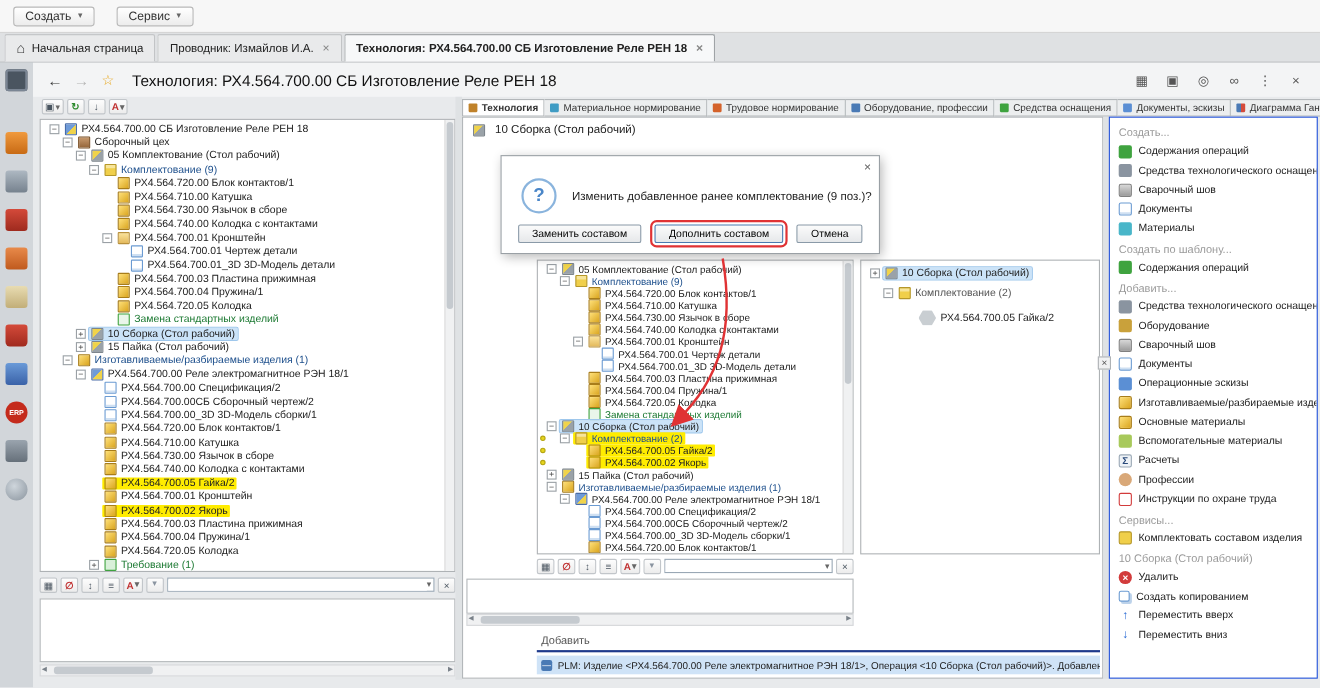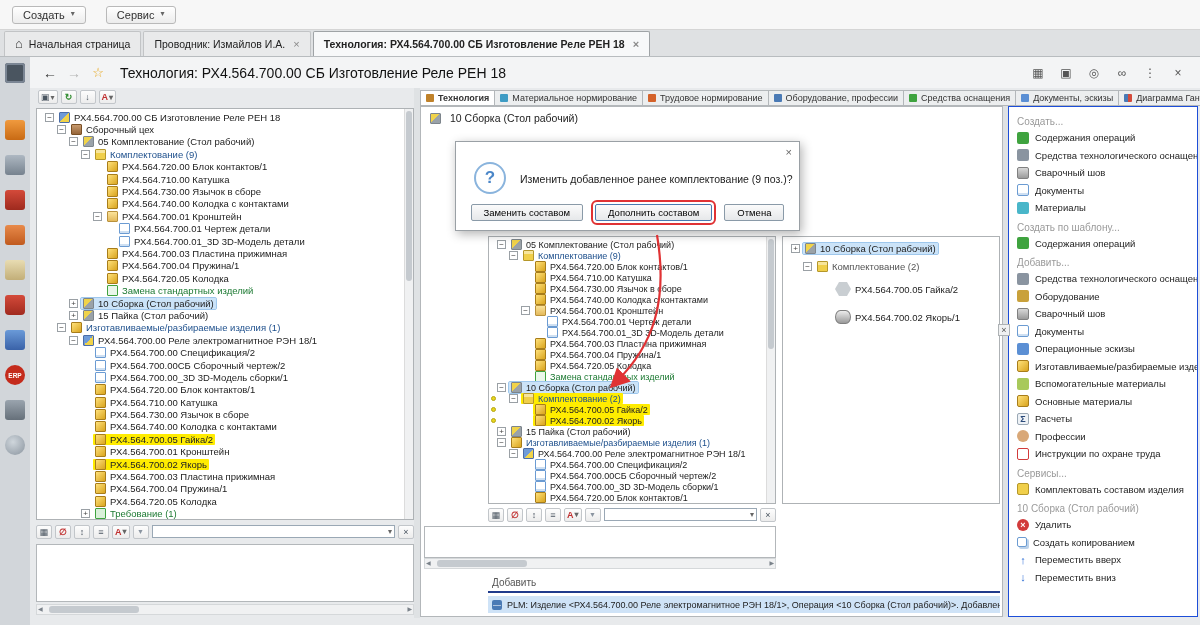--- a/index.html
+++ b/index.html
@@ -766,28 +766,20 @@
         </span>
       </div>
       <div class="trow bigr">
         <span class="ind" style="width: 24px;"></span>
         <span class="exp sp"></span>
         <span class="hlw">
           <span class="ti ic-nut big"></span>
           <span class="tl">РХ4.564.700.05 Гайка/2</span>
         </span>
       </div>
-      <div class="trow bigr">
-        <span class="ind" style="width: 24px;"></span>
-        <span class="exp sp"></span>
-        <span class="hlw">
-          <span class="ti ic-pin big"></span>
-          <span class="tl">РХ4.564.700.02 Якорь/1</span>
-        </span>
-      </div>
     </div>
 </div>
 <div id="collapse-btn">×</div>
 
 <div id="ct-toolbar" class="tbar" style="left:488px;top:507px;width:288px;height:15px">
   <span id="ct-tb-btns" class="tbtns">
       <span class="tbtn tb-layout">▦</span>
       <span class="tbtn tb-prohibit">∅</span>
       <span class="tbtn tb-sort">↕</span>
       <span class="tbtn tb-order">≡</span>
@@ -863,26 +855,26 @@
       </div>
       <div class="ai">
         <span class="aic i-sketch"></span>
         <span>Операционные эскизы</span>
       </div>
       <div class="ai">
         <span class="aic i-product"></span>
         <span>Изготавливаемые/разбираемые изделия</span>
       </div>
       <div class="ai">
+        <span class="aic i-base-material"></span>
+        <span>Основные материалы</span>
+      </div>
+      <div class="ai">
         <span class="aic i-aux-material"></span>
         <span>Вспомогательные материалы</span>
-      </div>
-      <div class="ai">
-        <span class="aic i-base-material"></span>
-        <span>Основные материалы</span>
       </div>
       <div class="ai">
         <span class="aic i-calc">Σ</span>
         <span>Расчеты</span>
       </div>
       <div class="ai">
         <span class="aic i-profession"></span>
         <span>Профессии</span>
       </div>
       <div class="ai">

